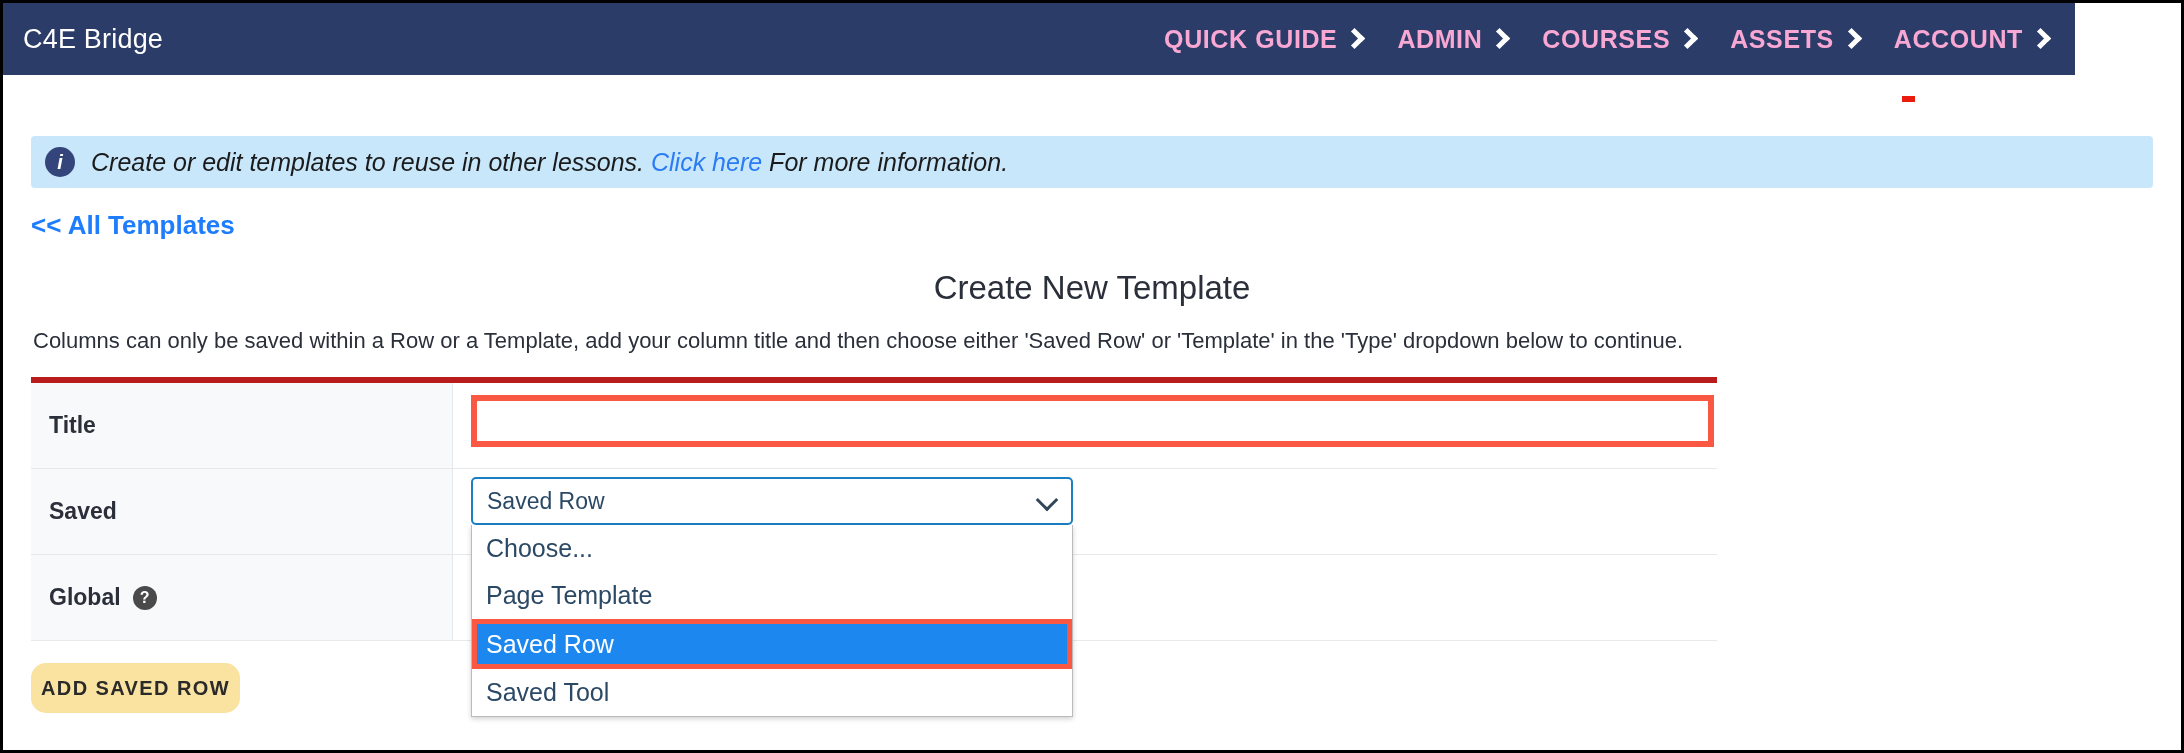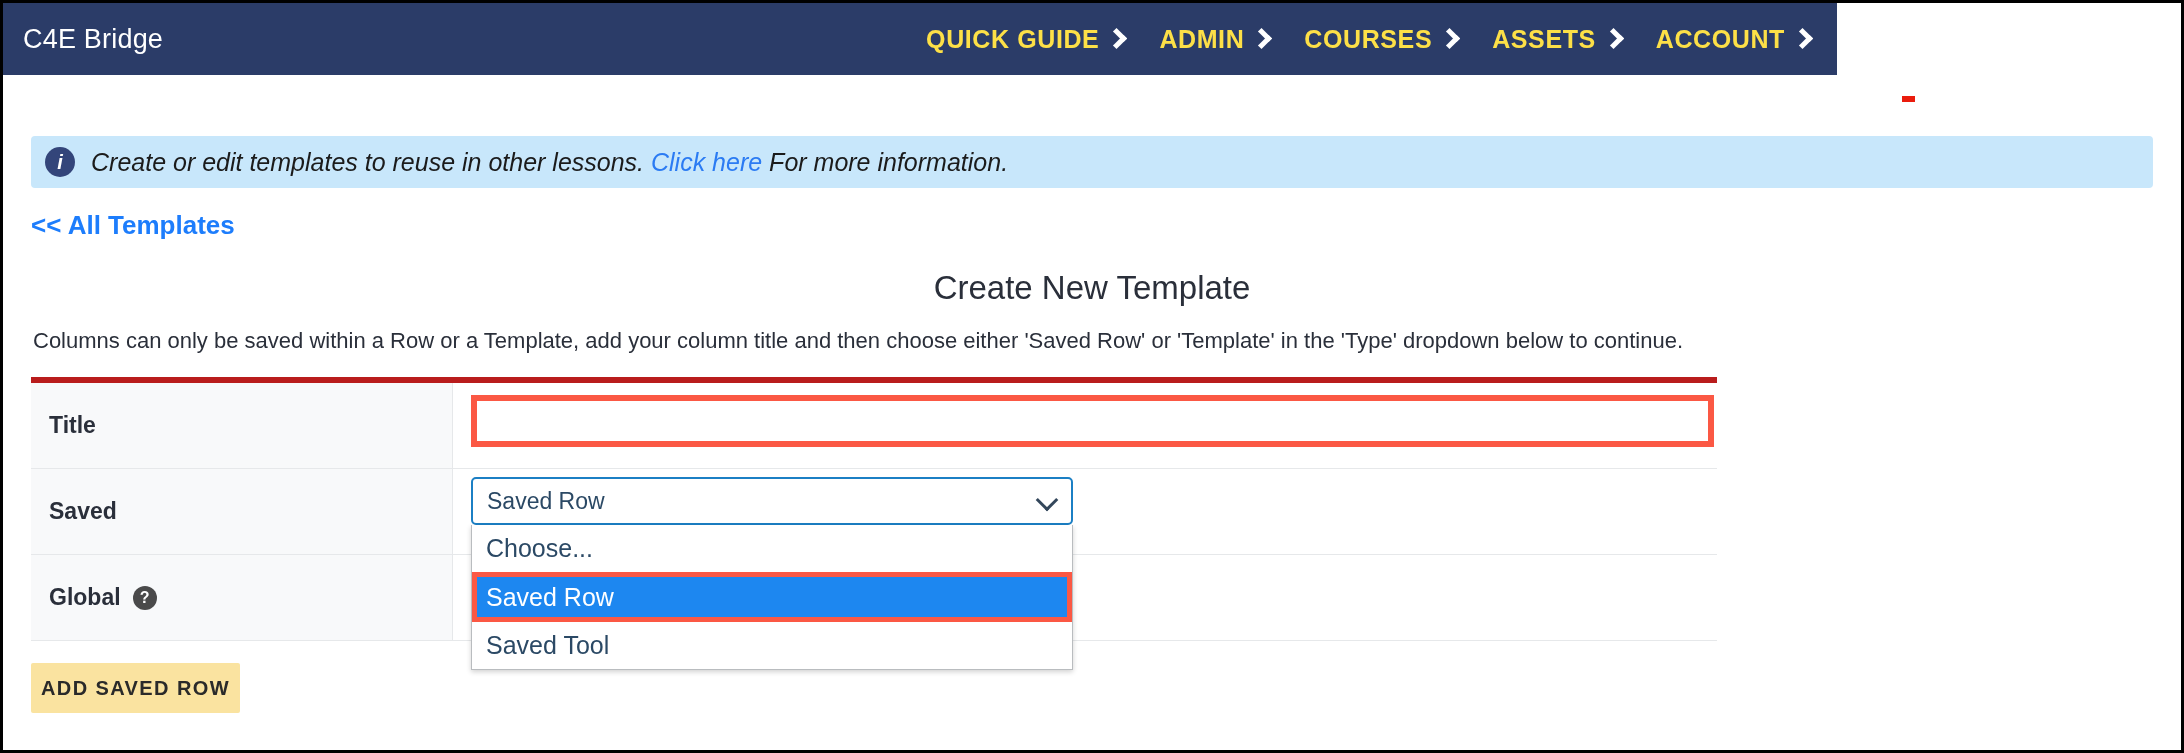--- a/index.html
+++ b/index.html
@@ -13,40 +13,40 @@
     position: relative;
     width: 2184px; height: 753px;
     background: #ffffff;
     border: 3px solid #000000;
     overflow: hidden;
   }
 
   
   #topbar {
     position: absolute; left: 0; top: 0;
-    width: 1834px; height: 72px;
+    width: 2072px; height: 72px;
     background: #2B3C68;
     display: flex; align-items: center;
   }
   #brand {
     color: #ffffff;
     font-size: 27px;
     letter-spacing: .2px;
     margin-left: 20px;
     white-space: nowrap;
   }
   #navlinks {
     margin-left: auto;
     display: flex; align-items: center;
     gap: 36px;
     margin-right: 28px;
   }
   .navitem {
     display: flex; align-items: center; gap: 9px;
-    color: #fde047;
+    color: #f9a8d4;
     font-size: 25px;
     font-weight: 600;
     letter-spacing: .6px;
     white-space: nowrap;
     cursor: pointer;
   }
   .chev {
     display: inline-block;
     width: 15px; height: 22px;
     position: relative;
@@ -262,21 +262,21 @@
     padding-left: 9px;
   }
 
   
   #add-btn {
     position: absolute;
     left: 28px; top: 660px;
     width: 209px; height: 50px;
     background: #FAE3A0;
     border: none;
-    border-radius: 2px;
+    border-radius: 15px;
     font-family: "Liberation Sans", sans-serif;
     font-size: 20px;
     font-weight: 600;
     letter-spacing: 1.4px;
     color: #2a2a2a;
     cursor: pointer;
   }
 </style>
 </head>
 <body>
@@ -350,19 +350,20 @@
 
   <div id="global-checkbox"></div>
 
   <div id="select-box">
     <span id="select-value">Saved Row</span>
     <span id="select-caret"></span>
   </div>
 
   <div id="dropdown">
     <div class="dd-item">Choose...</div>
+    <div class="dd-item">Page Template</div>
     <div class="dd-item selected">Saved Row</div>
     <div class="dd-item">Saved Tool</div>
   </div>
 
   <button id="add-btn">ADD SAVED ROW</button>
 
 </div>
 
 </body></html>

